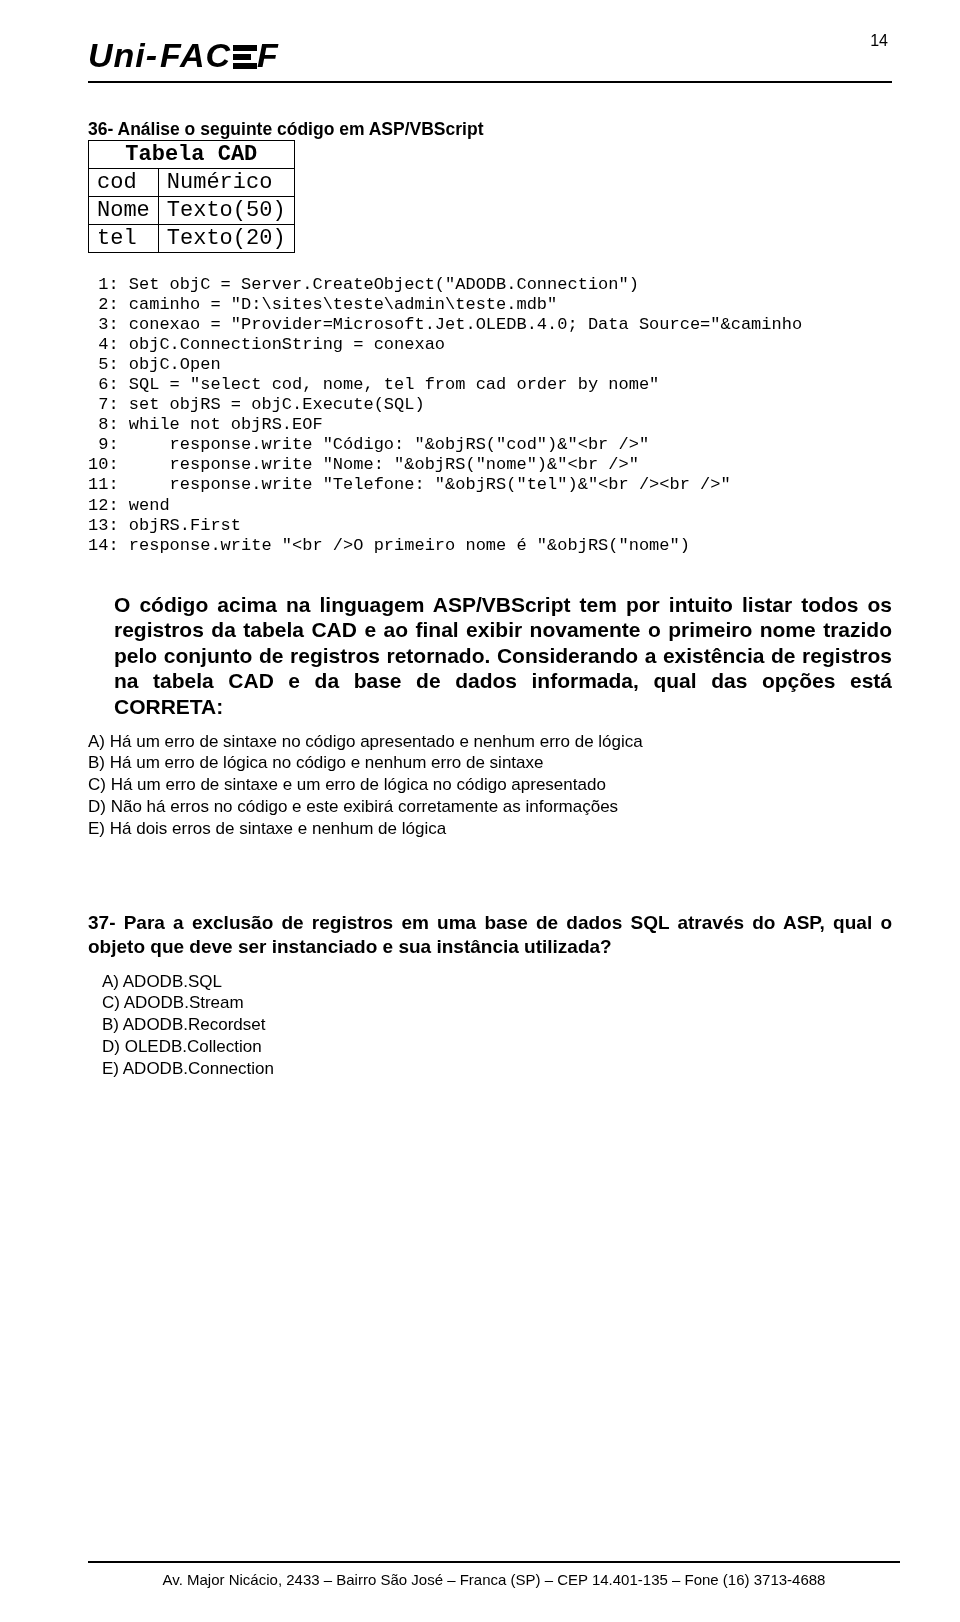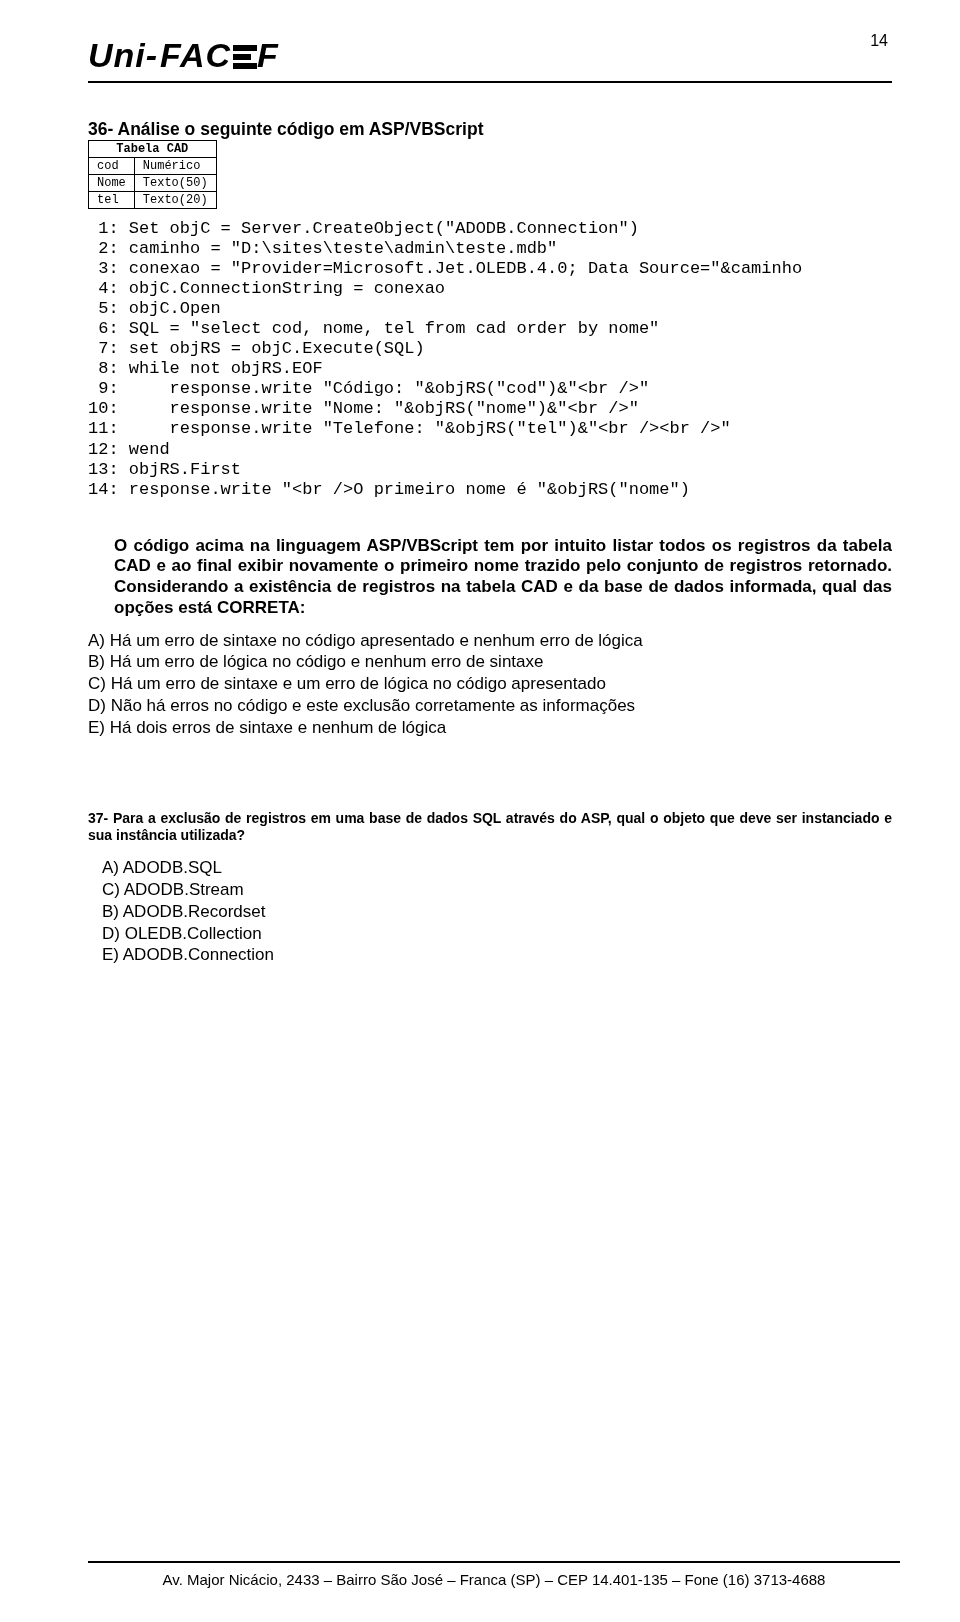--- a/index.html
+++ b/index.html
@@ -61,56 +61,56 @@
       border-top: 2px solid #000;
       margin: 0 0 8px 0;
     }
     .q-title {
       font-weight: bold;
       font-size: 17.5px;
     }
     .cad-table {
       border-collapse: collapse;
       font-family: "Courier New", Courier, monospace;
-      font-size: 12px;
-      margin-bottom: 10px;
+      font-size: 22px;
+      margin-bottom: 22px;
     }
     .cad-table td {
       border: 1px solid #000;
       padding: 1px 8px;
       text-align: left;
       white-space: nowrap;
     }
     .cad-table .thead td { text-align: center; font-weight: bold; }
     .code {
       font-family: "Courier New", Courier, monospace;
       font-size: 17px;
       white-space: pre;
       line-height: 1.18;
       margin-bottom: 36px;
     }
     .just {
       font-family: Arial, sans-serif;
-      font-size: 17px;
+      font-size: 21px;
       text-align: justify;
       font-weight: bold;
       line-height: 1.22;
       margin-left: 26px;
       margin-bottom: 12px;
     }
     .opts {
       font-family: Arial, sans-serif;
       font-size: 17px;
       line-height: 1.22;
       margin-bottom: 72px;
     }
     .opts div { margin-bottom: 1px; }
     .q37-title {
       font-weight: bold;
-      font-size: 14px;
+      font-size: 19px;
       text-align: justify;
       line-height: 1.22;
       margin-bottom: 14px;
     }
     .footer {
       position: absolute;
       left: 88px;
       right: 60px;
       bottom: 34px;
     }
@@ -173,21 +173,21 @@
 <span>12: wend</span>
 <span>13: objRS.First</span>
 <span>14: response.write "&lt;br /&gt;O primeiro nome é "&amp;objRS("nome")</span></div>
 
   <div class="just">O código acima na linguagem ASP/VBScript tem por intuito listar todos os registros da tabela CAD e ao final exibir novamente o primeiro nome trazido pelo conjunto de registros retornado. Considerando a existência de registros na tabela CAD e da base de dados informada, qual das opções está CORRETA:</div>
 
   <div class="opts">
     <div>A)  Há um erro de sintaxe no código apresentado e nenhum erro de lógica</div>
     <div>B)  Há um erro de lógica no código e nenhum erro de sintaxe</div>
     <div>C)  Há um erro de sintaxe e um erro de lógica no código apresentado</div>
-    <div>D)  Não há erros no código e este exclusão corretamente as informações</div>
+    <div>D)  Não há erros no código e este exibirá corretamente as informações</div>
     <div>E)  Há dois erros de sintaxe e nenhum de lógica</div>
   </div>
 
   <div class="q37-title">37- Para a exclusão de registros em uma base de dados SQL através do ASP, qual o objeto que deve ser instanciado e sua instância utilizada?</div>
 
   <div class="opts" style="margin-bottom:0;margin-left:14px;">
     <div>A)  ADODB.SQL</div>
     <div>C)  ADODB.Stream</div>
     <div>B)  ADODB.Recordset</div>
     <div>D)  OLEDB.Collection</div>

